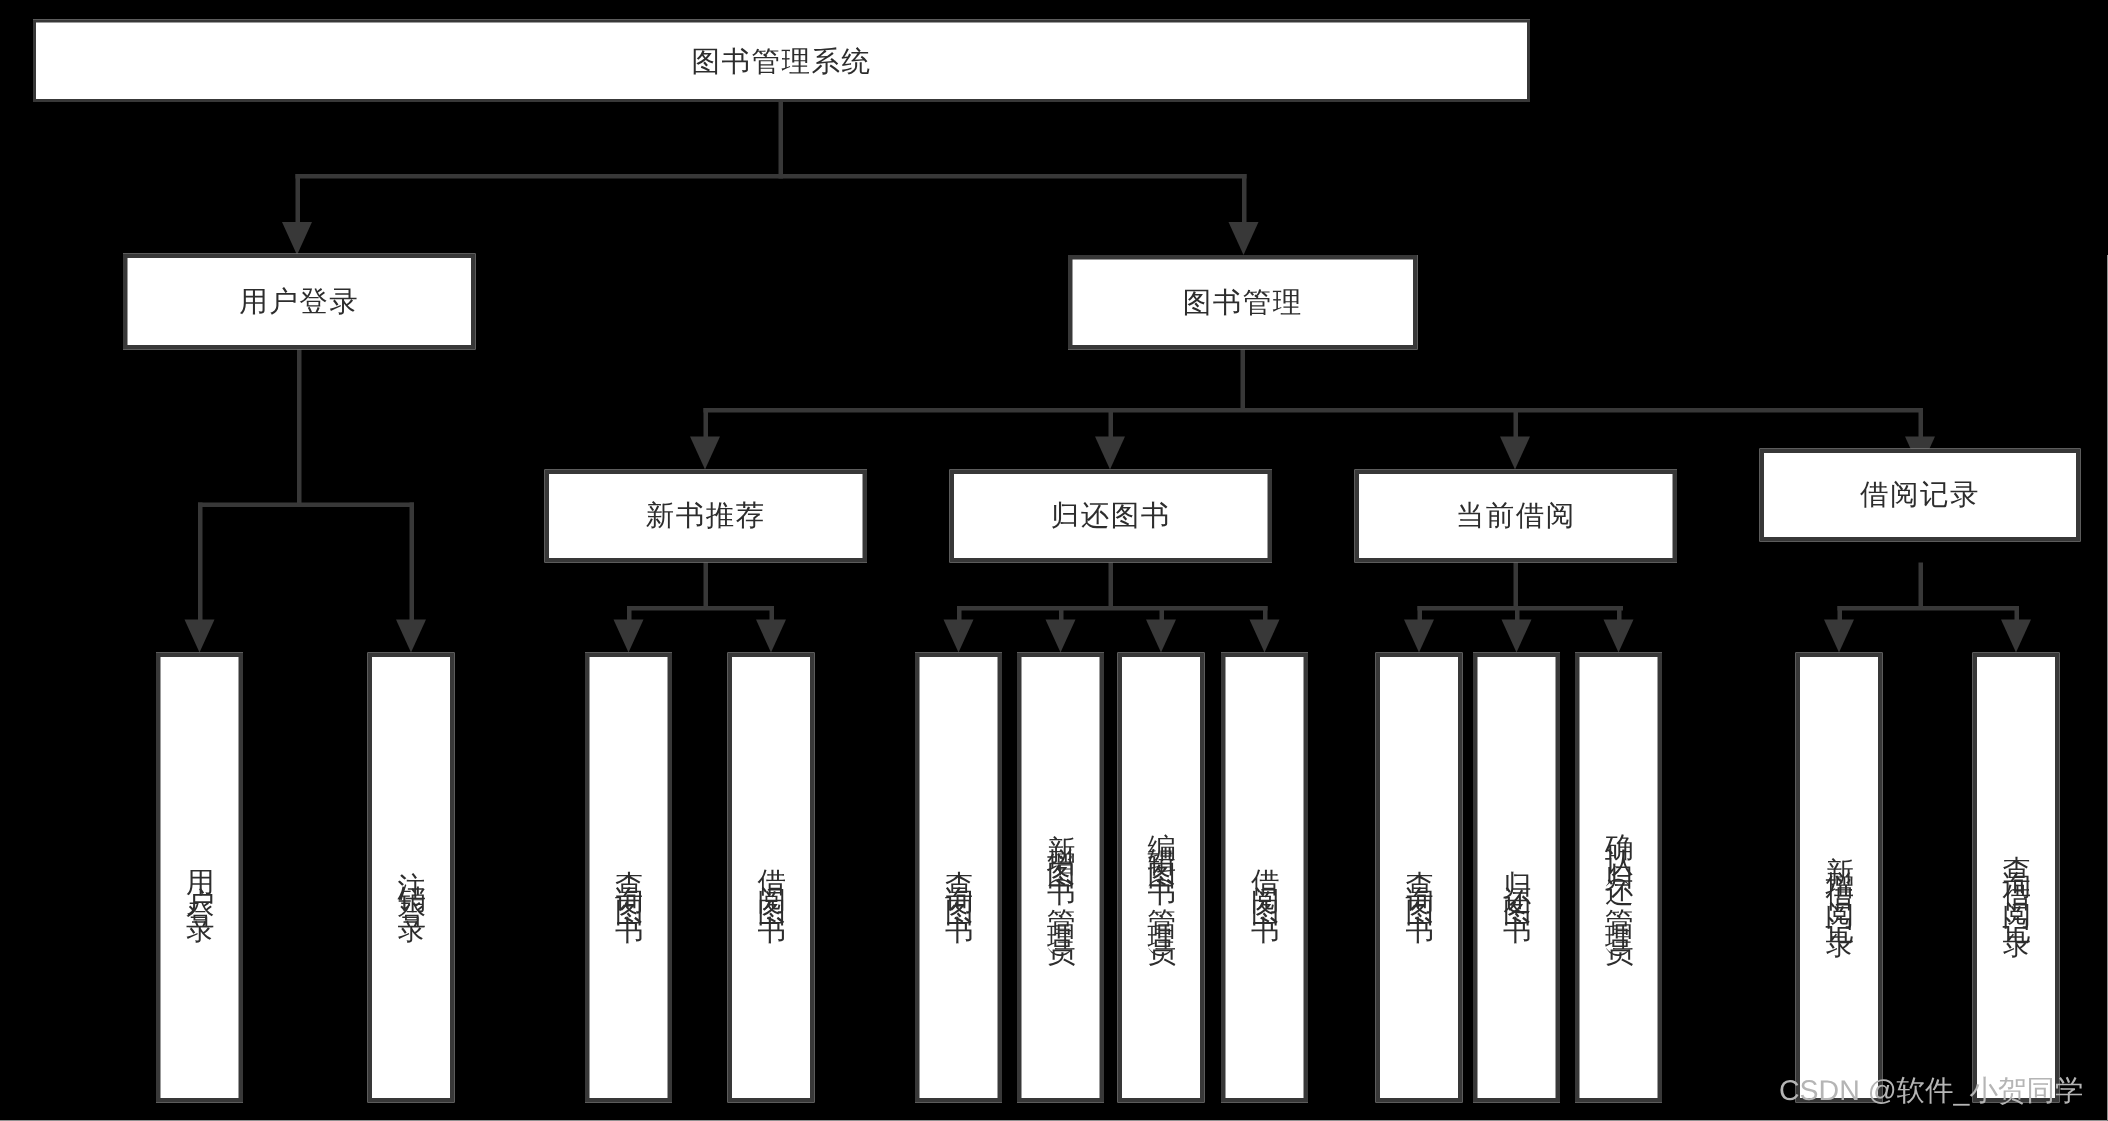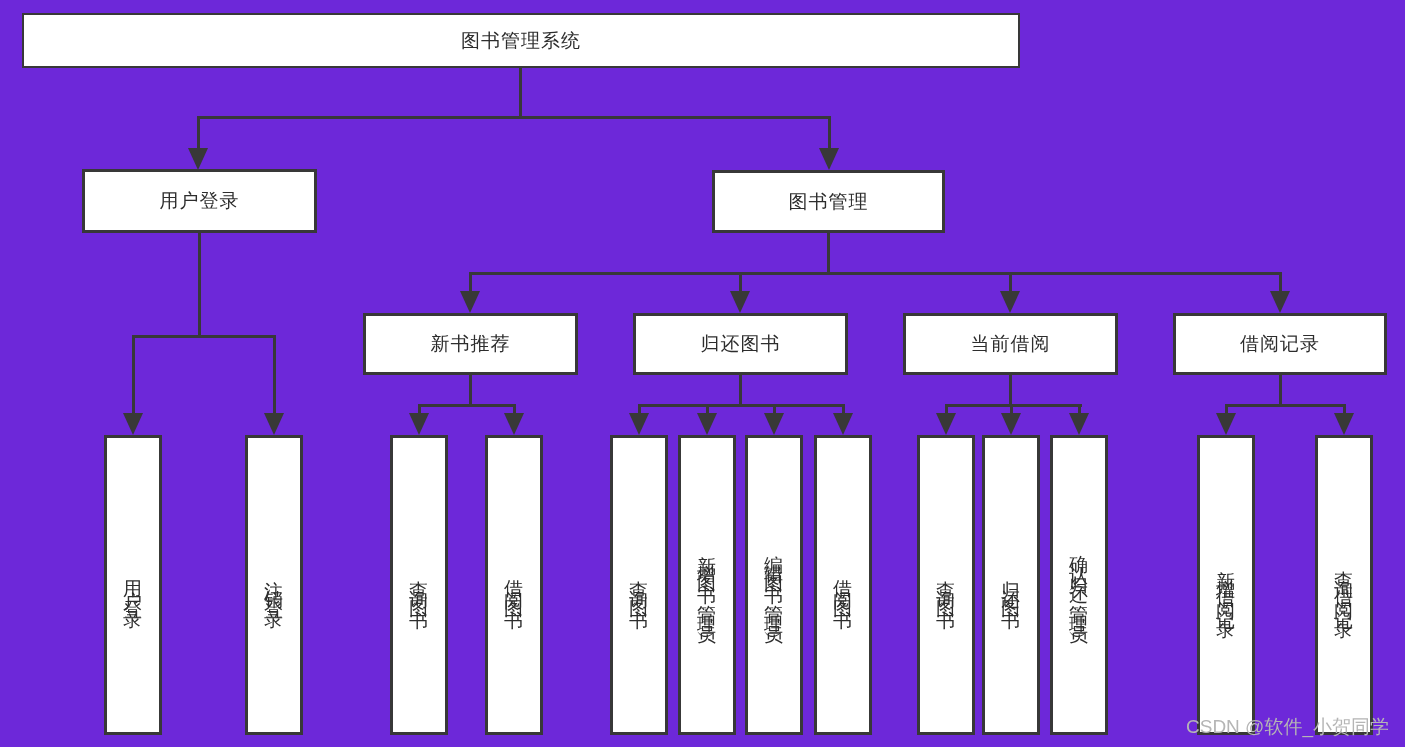--- a/index.html
+++ b/index.html
@@ -1,20 +1,20 @@
 <!DOCTYPE html>
 <html><head>
 <meta charset="utf-8">
 <style>
   html, body { margin: 0; padding: 0; background: #ffffff; }
   .canvas {
     position: relative;
     width: 1405px;
     height: 747px;
-    background: #6d28d9;
+    background: #000000;
     font-family: "Liberation Sans", "DejaVu Sans", sans-serif;
     overflow: hidden;
   }
   .box {
     position: absolute;
     box-sizing: border-box;
     border: 3px solid #383838;
     background: #ffffff;
     display: flex;
     align-items: center;
@@ -128,21 +128,21 @@
 
   <div class="box hbox" style="left:712px;top:170px;width:233px;height:63px">
     <span>图书管理</span>
   </div>
   <div class="box hbox" style="left:633px;top:313px;width:215px;height:62px">
     <span>归还图书</span>
   </div>
   <div class="box hbox" style="left:903px;top:313px;width:215px;height:62px">
     <span>当前借阅</span>
   </div>
-  <div class="box hbox" style="left:1173px;top:313px;width:214px;height:62px">
+  <div class="box hbox" style="left:1173px;top:299px;width:214px;height:62px">
     <span>借阅记录</span>
   </div>
 
   <div class="box vbox" style="left:104px;top:435px;width:58px;height:300px">
     <span class="vtext">用户登录</span>
   </div>
   <div class="box vbox" style="left:245px;top:435px;width:58px;height:300px">
     <span class="vtext">注销登录</span>
   </div>
 

